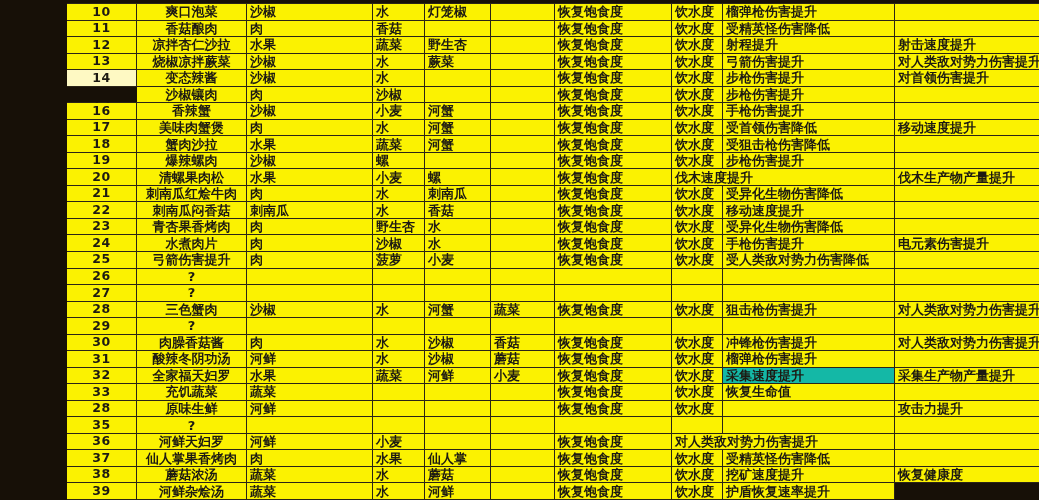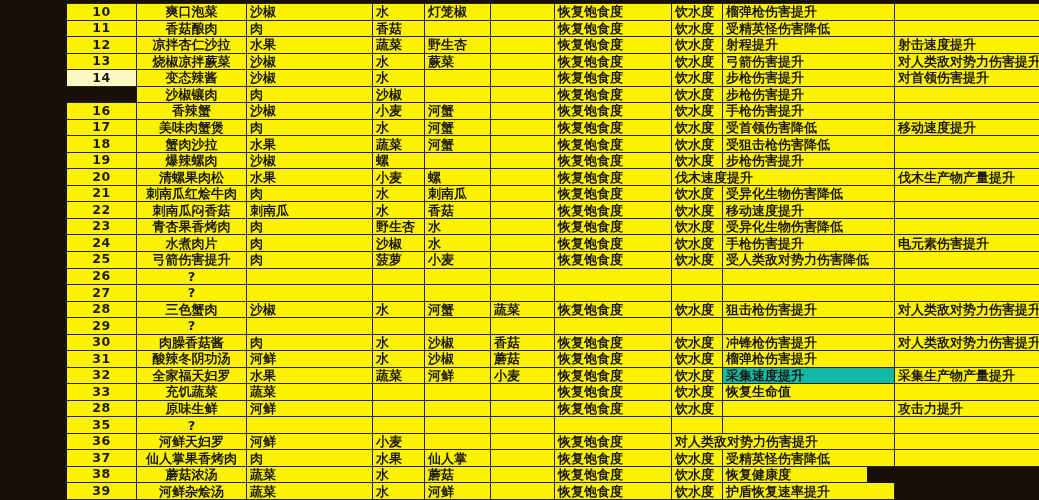--- a/index.html
+++ b/index.html
@@ -398,20 +398,21 @@
       </div>
       <div class="row">
         <div class="cell c-num c-center" style="background: rgb(251, 242, 1);">38</div>
         <div class="cell c-dish c-center" style="background: rgb(251, 242, 1);">蘑菇浓汤</div>
         <div class="cell c-i1" style="background: rgb(251, 242, 1);">蔬菜</div>
         <div class="cell c-i2" style="background: rgb(251, 242, 1);">水</div>
         <div class="cell c-i3" style="background: rgb(251, 242, 1);">蘑菇</div>
         <div class="cell c-i4" style="background: rgb(251, 242, 1);"></div>
         <div class="cell c-hun" style="background: rgb(251, 242, 1);">恢复饱食度</div>
         <div class="cell c-wat" style="background: rgb(251, 242, 1);">饮水度</div>
+        <div class="cell c-e1" style="background: rgb(251, 242, 1);">挖矿速度提升</div>
         <div class="cell c-e2" style="background: rgb(251, 242, 1);">恢复健康度</div>
       </div>
       <div class="row">
         <div class="cell c-num c-center" style="background: rgb(251, 242, 1);">39</div>
         <div class="cell c-dish c-center" style="background: rgb(251, 242, 1);">河鲜杂烩汤</div>
         <div class="cell c-i1" style="background: rgb(251, 242, 1);">蔬菜</div>
         <div class="cell c-i2" style="background: rgb(251, 242, 1);">水</div>
         <div class="cell c-i3" style="background: rgb(251, 242, 1);">河鲜</div>
         <div class="cell c-i4" style="background: rgb(251, 242, 1);"></div>
         <div class="cell c-hun" style="background: rgb(251, 242, 1);">恢复饱食度</div>

